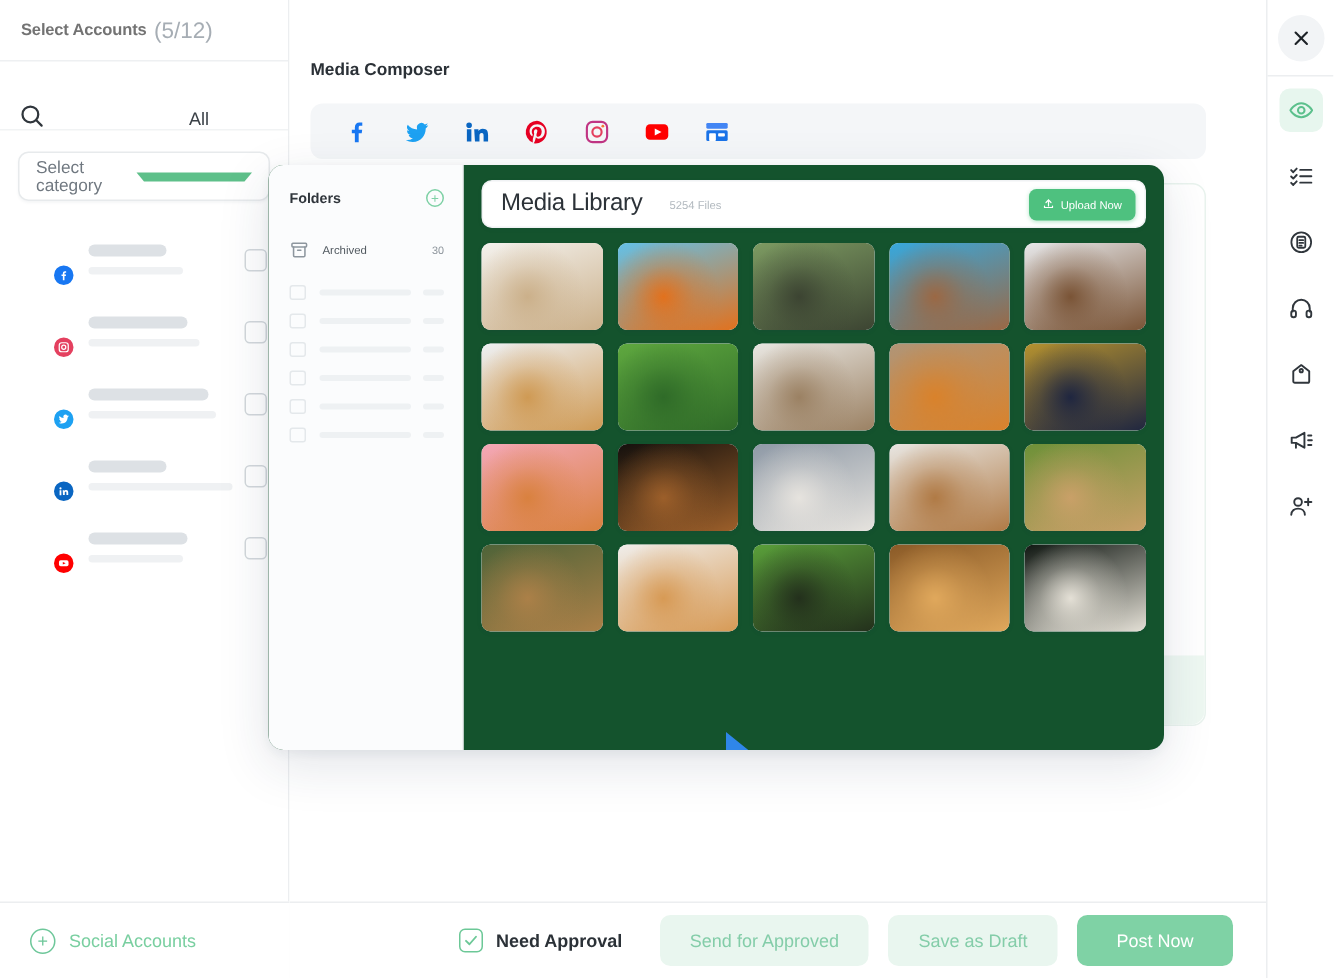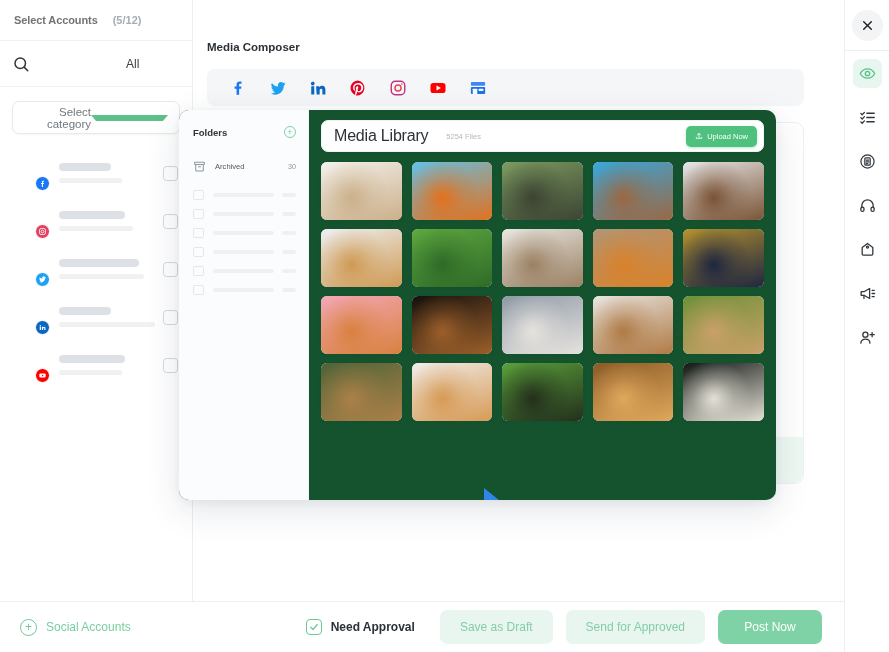--- a/index.html
+++ b/index.html
@@ -27,38 +27,38 @@
     height: 41px;
     display: flex; align-items: center;
     padding-left: 14px;
     border-bottom: 1px solid #eef0f2;
   }
   .sb-title {
     font-size: 11px; font-weight: bold; color: #737373;
     letter-spacing: -0.1px;
   }
   .sb-count {
-    font-size: 11px; color: #a6adb4; margin-left: 15px; font-weight: bold;
+    font-size: 15px; color: #a6adb4; margin-left: 5px;
   }
   .sb-search {
     height: 46px;
-    display: flex; align-items: center;
+    display: flex; align-items: flex-end;
     padding: 0 14px 0 12px;
     border-bottom: 1px solid #f1f3f4;
     gap: 48px;
   }
   .search-ico { width: 18px; height: 18px; color: #30363c; flex: 0 0 auto; }
   .sb-search .spacer { flex: 1; }
   .all-label { font-size: 12px; color: #3b4147; margin-right: 8px; }
   .cbox {
     width: 15px; height: 15px; border: 1.4px solid #d3d8dc;
     border-radius: 3.5px; background: #fff; flex: 0 0 auto;
   }
 
-  .cat-wrap { padding: 14px 12px 6px 12px; text-align: right; }
+  .cat-wrap { padding: 14px 12px 6px 12px; }
   .cat-select {
     height: 33px; border: 1px solid #e7eaec; border-radius: 7px;
     background: #fff; display: flex; align-items: center;
     padding: 0 11px; box-shadow: 0 1px 2px rgba(22,40,60,.045);
   }
   .cat-select span { font-size: 11.5px; color: #707880; flex: 1; }
   .caret { width: 0; height: 0; border-left: 5px solid transparent;
            border-right: 5px solid transparent; border-top: 6px solid #5ec08a; }
 
   .acct-list { padding-top: 9px; }
@@ -529,22 +529,22 @@
 
   <div class="bottom-bar">
     <div class="approve">
       <span class="chk-on">
         <svg viewBox="0 0 24 24" fill="none" stroke="currentColor" stroke-width="3" stroke-linecap="round" stroke-linejoin="round">
           <path d="M4 12.5l5.5 5.5L20 6"></path>
         </svg>
       </span>
       <span class="lab">Need Approval</span>
     </div>
+    <div class="btn btn-ghost">Send for Approved</div>
     <div class="btn btn-ghost">Save as Draft</div>
-    <div class="btn btn-ghost">Send for Approved</div>
     <div class="btn btn-primary">Post Now</div>
   </div>
 
   <div class="rail">
     <div class="rail-close">
       <svg viewBox="0 0 24 24" fill="none" stroke="currentColor" stroke-width="2.6" stroke-linecap="round">
         <line x1="5" y1="5" x2="19" y2="19"></line>
           <line x1="19" y1="5" x2="5" y2="19"></line>
       </svg>
     </div>

